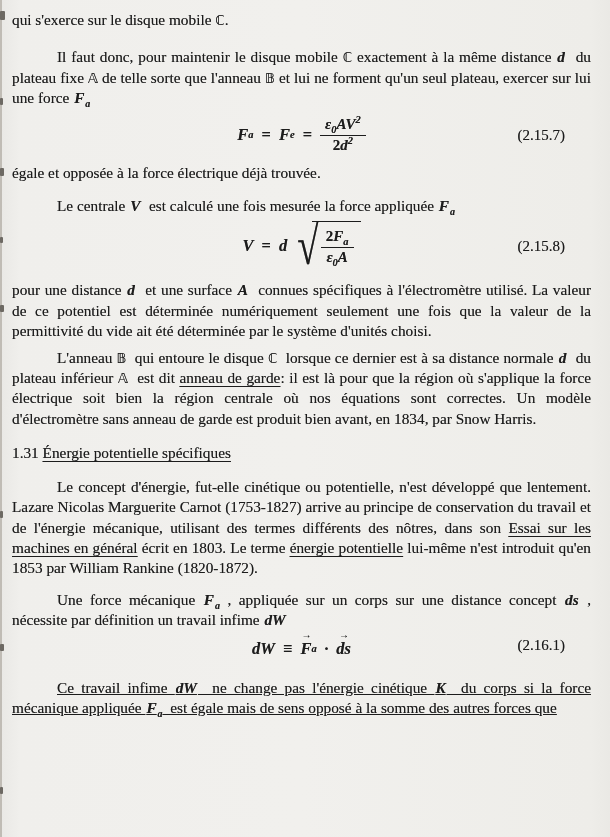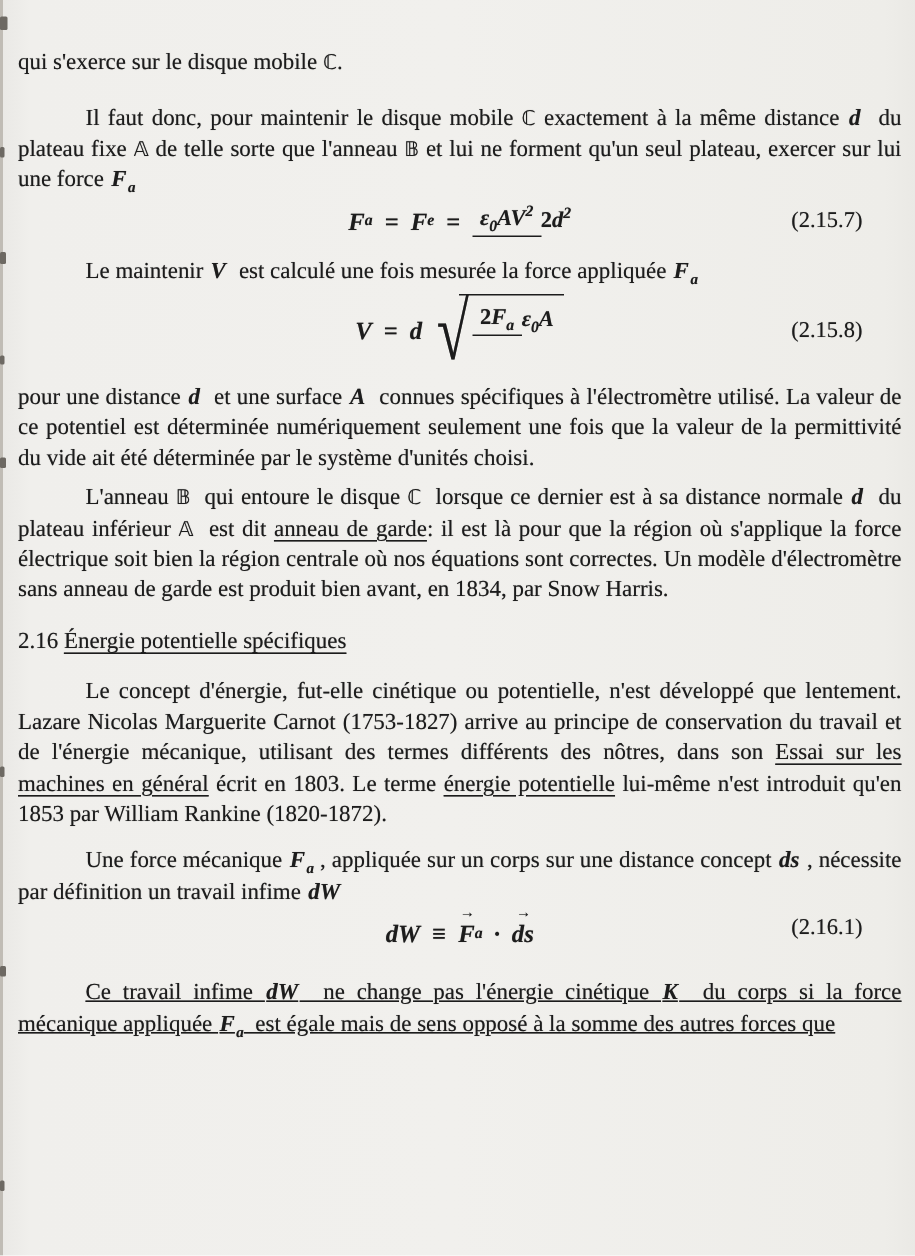--- a/index.html
+++ b/index.html
@@ -7,21 +7,21 @@
     position:relative;
     width:610px; height:837px;
     background:#efeeeb;
     background:linear-gradient(90deg,#e9e8e5 0,#f0efec 20px,#f1f0ed 300px,#eeede9 590px,#eae9e5 610px);
     overflow:hidden;
     font-family:"Liberation Serif","DejaVu Serif",serif;
     color:#1c1c1c;
   }
   .edge-strip { position:absolute; left:0; top:0; width:2px; height:100%; background:#c0bcb5; }
   .mark { position:absolute; left:0; background:#6d6963; border-radius:1px; }
-  .content { position:relative; padding:10px 9px 0 12px;margin-top:22px; }
+  .content { position:relative; padding:10px 19px 0 12px; }
   p, .heading {
     margin:0;
     font-size:15.3px;
     line-height:20.4px;
     text-align:justify;
     text-shadow:0 0 0.5px rgba(20,20,20,0.55);
   }
   .ind { text-indent:45px; }
   .r-var { font-style:italic; font-weight:bold; padding:0 1px; }
   sub.r-sub { font-style:italic; font-weight:bold; font-size:10px; line-height:0; }
@@ -35,21 +35,21 @@
     display:inline-flex; align-items:center;
     font-size:16.5px; font-weight:bold; font-style:italic;
     text-shadow:0 0 0.5px rgba(20,20,20,0.55);
   }
   .eq sub { font-size:10.5px; font-style:italic; font-weight:bold; line-height:0; }
   .eq sup { font-size:10.5px; font-weight:bold; line-height:0; }
   .mrel { font-style:normal; padding:0 8px; }
   .mdot { font-style:normal; padding:0 7px; }
   .meps { font-style:italic; font-weight:bold; }
   .mnum { font-style:normal; font-weight:bold; }
-  .frac { display:inline-flex; flex-direction:row; font-size:15px; }
+  .frac { display:inline-flex; flex-direction:column; font-size:15px; }
   .frac .fnum { border-bottom:1.7px solid #1c1c1c; padding:0 5px 2px; }
   .frac .fden { padding-top:1px; }
   .sqrt { display:inline-flex; align-items:flex-start; margin-left:6px; }
   .radical { font-size:54px; line-height:1; font-style:normal; font-weight:normal; transform:scaleX(0.72); margin-right:-11px; }
   .radicand { border-top:1.8px solid #1c1c1c; margin-top:2px; padding:4px 7px 0 9px; }
   .radicand .frac .fnum { border-bottom-width:1.5px; }
   .eqnum { position:absolute; right:26px; top:50%; transform:translateY(-50%); font-weight:normal; font-style:normal; font-size:15px; text-shadow:0 0 0.5px rgba(20,20,20,0.55); }
   .vec { position:relative; display:inline-block; }
   .vec .arrow { position:absolute; top:-10px; left:0; right:0; text-align:center; font-size:10px; font-style:normal; letter-spacing:-1px; }
   .eqrow.vecs { padding-top:8px; }
@@ -92,22 +92,23 @@
           <sub>e</sub>
         <span class="mrel">=</span>
         <span class="frac">
           <span class="fnum"><span class="meps">ε</span><sub>0</sub><span>AV</span><sup>2</sup></span>
           <span class="fden"><span class="mnum">2</span><span>d</span><sup>2</sup></span>
         </span>
       </span>
       <span class="eqnum">(2.15.7)</span>
     </div>
 
+    <p><span>égale et opposée à la force électrique déjà trouvée.</span></p>
 
-    <p class="ind mt13"><span>Le maintenir </span><span class="r-var">V</span><span>&nbsp; est calculé une fois mesurée la force appliquée </span><span class="r-var">F</span><sub class="r-sub">a</sub></p>
+    <p class="ind mt13"><span>Le centrale </span><span class="r-var">V</span><span>&nbsp; est calculé une fois mesurée la force appliquée </span><span class="r-var">F</span><sub class="r-sub">a</sub></p>
 
     <div class="eqrow eq2sp">
       <span class="eq">
         <span>V</span>
         <span class="mrel">=</span>
         <span>d</span>
         <span class="sqrt">
           <span class="radical">√</span>
           <span class="radicand">
             <span class="frac">
@@ -118,21 +119,21 @@
         </span>
       </span>
       <span class="eqnum">(2.15.8)</span>
     </div>
 
     <p><span>pour une distance </span><span class="r-var">d</span><span>&nbsp; et une surface </span><span class="r-var">A</span><span>&nbsp; connues spécifiques à l'électromètre utilisé. La valeur de ce potentiel est déterminée numériquement seulement une fois que la valeur de la permittivité du vide ait été déterminée par le système d'unités choisi.</span></p>
 
     <p class="ind mt6"><span>L'anneau </span><span class="r-bb">𝔹</span><span>&nbsp; qui entoure le disque </span><span class="r-bb">ℂ</span><span>&nbsp; lorsque ce dernier est à sa distance normale </span><span class="r-var">d</span><span>&nbsp; du plateau inférieur </span><span class="r-bb">𝔸</span><span>&nbsp; est dit </span><span class="r-u">anneau de garde</span><span>: il est là pour que la région où s'applique la force électrique soit bien la région centrale où nos équations sont correctes. Un modèle d'électromètre sans anneau de garde est produit bien avant, en 1834, par Snow Harris.</span></p>
 
 
-    <div class="heading mt14"><span>2.16 </span><span class="r-u">Énergie potentielle spécifiques</span></div>
+    <div class="heading mt14"><span>1.31 </span><span class="r-u">Énergie potentielle spécifiques</span></div>
 
     <p class="ind mt13"><span>Le concept d'énergie, fut-elle cinétique ou potentielle, n'est développé que lentement. Lazare Nicolas Marguerite Carnot (1753-1827) arrive au principe de conservation du travail et de l'énergie mécanique, utilisant des termes différents des nôtres, dans son </span><span class="r-u">Essai sur les machines en général</span><span> écrit en 1803. Le terme </span><span class="r-u">énergie potentielle</span><span> lui-même n'est introduit qu'en 1853 par William Rankine (1820-1872).</span></p>
 
     <p class="ind mt11"><span>Une force mécanique </span><span class="r-var">F</span><sub class="r-sub">a</sub><span> , appliquée sur un corps sur une distance concept </span><span class="r-var">ds</span><span> , nécessite par définition un travail infime </span><span class="r-var">dW</span></p>
 
     <div class="eqrow vecs eq3sp">
       <span class="eq">
         <span>dW</span>
         <span class="mrel">≡</span>
         <span class="vec"><span class="arrow">→</span><span>F</span></span>

